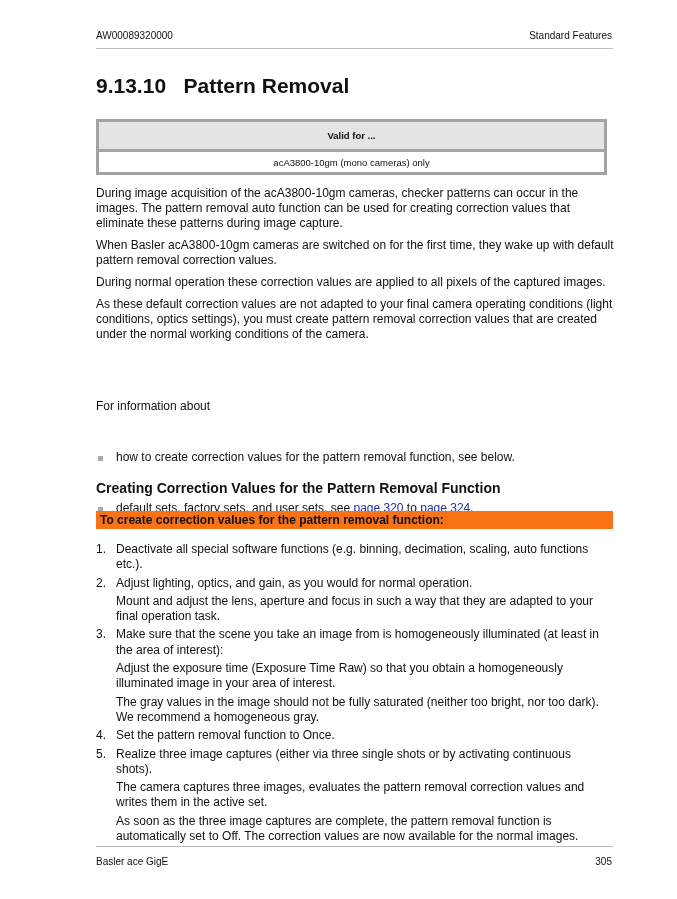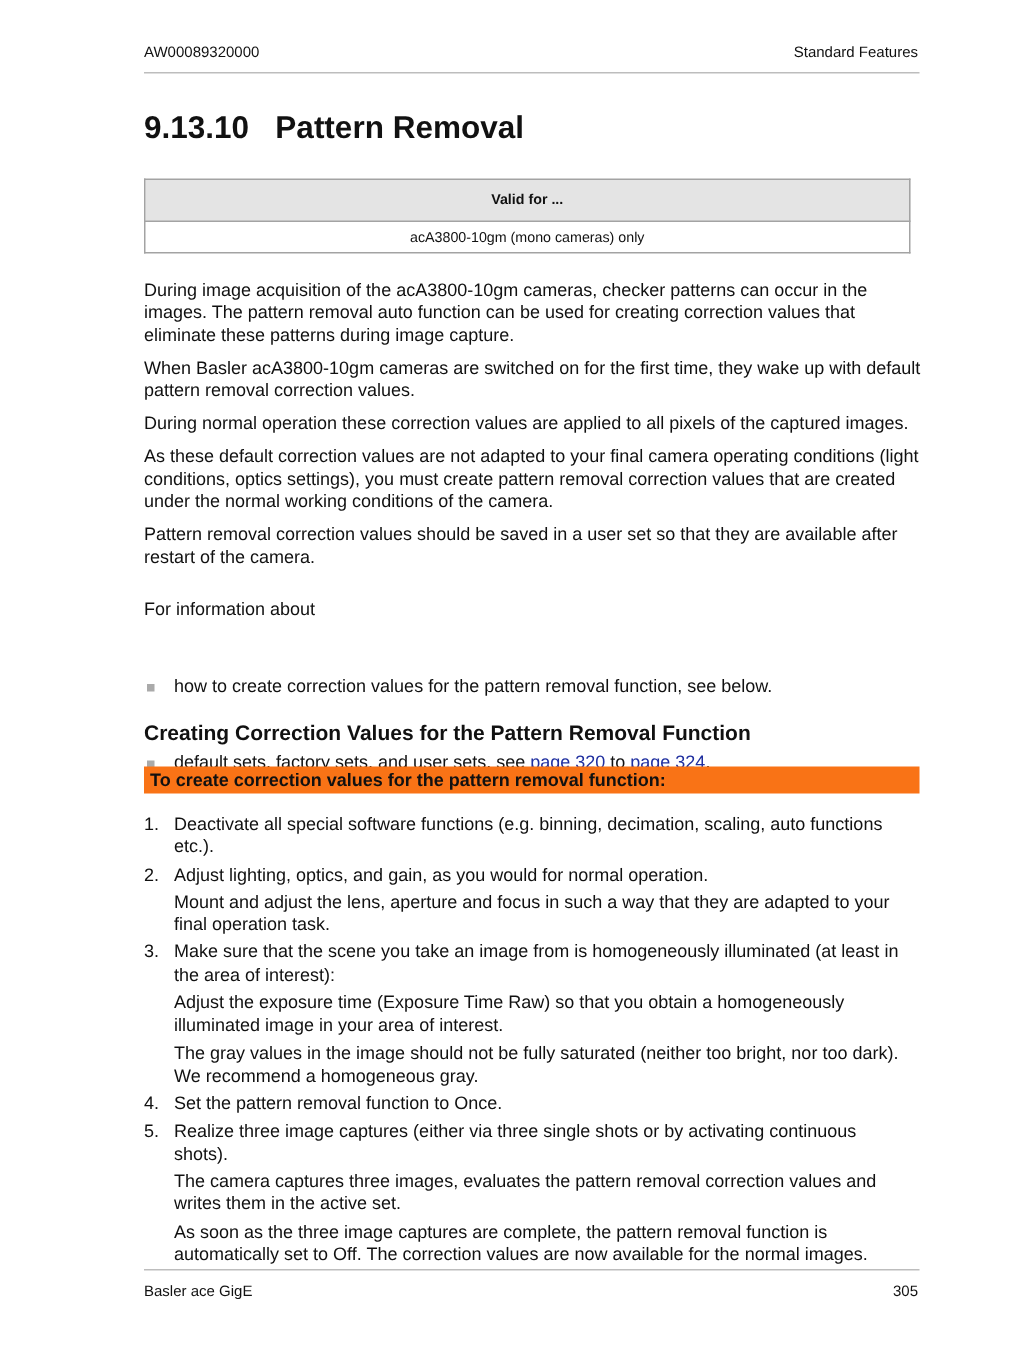--- a/index.html
+++ b/index.html
@@ -1,21 +1,21 @@
 <!DOCTYPE html>
 <html><head>
 <meta charset="utf-8">
 <style>
   html, body { margin:0; padding:0; background:#fff; }
   body { width:677px; height:899px; position:relative; font-family:"Liberation Sans", sans-serif; color:#111; overflow:hidden; }
   .hdr { position:absolute; left:96px; top:30px; width:516px; font-size:10px; display:flex; justify-content:space-between; }
   .hr-top { position:absolute; left:96px; top:48px; width:517px; height:1px; background:#bdbdbd; }
   .title { position:absolute; left:96px; top:74px; font-size:21px; font-weight:bold; white-space:pre; }
   .valid { position:absolute; left:96px; top:119px; width:511px; border:1px solid #333; border-collapse:collapse; font-size:9.5px; }
-  .valid td { text-align:center; border:1px solid #a3a3a3; }
+  .valid td { text-align:center; border:3px solid #a3a3a3; }
   .valid .h { background:#e4e4e4; font-weight:bold; height:25px; }
   .valid .r { height:18px; }
   .body { position:absolute; left:96px; top:186px; width:520px; font-size:12px; line-height:15.2px; }
   .body p { margin:0 0 6.5px 0; }
   .info { position:absolute; left:96px; top:399px; width:520px; font-size:12px; line-height:15px; }
   .info ul { list-style:none; margin:6px 0 0 0; padding:0; }
   .info li { position:relative; padding-left:20px; margin-bottom:6px;margin-top:36px; }
   .bul { position:absolute; left:2px; top:6px; width:5px; height:5px; background:#aaa; }
   a.lnk { color:#1f2f9f; text-decoration:none;text-align:center; }
   .sub { position:absolute; left:96px; top:480px; font-size:14px; font-weight:bold; }
@@ -47,21 +47,20 @@
         <td class="r">acA3800-10gm (mono cameras) only</td>
       </tr>
 </tbody>
   </table>
 
 <div class="body">
   <p>During image acquisition of the acA3800-10gm cameras, checker patterns can occur in the images. The pattern removal auto function can be used for creating correction values that eliminate these patterns during image capture.</p>
   <p>When Basler acA3800-10gm cameras are switched on for the first time, they wake up with default pattern removal correction values.</p>
   <p>During normal operation these correction values are applied to all pixels of the captured images.</p>
   <p>As these default correction values are not adapted to your final camera operating conditions (light conditions, optics settings), you must create pattern removal correction values that are created under the normal working conditions of the camera.</p>
-  <p>Pattern removal correction values should be saved in a user set so that they are available after restart of the camera.</p>
 </div>
 
 <div class="info">
   <div>For information about</div>
   <ul>
     <li>
       <span class="bul"></span>
       <span>how to create correction values for the pattern removal function, see below.</span>
     </li>
     <li>

